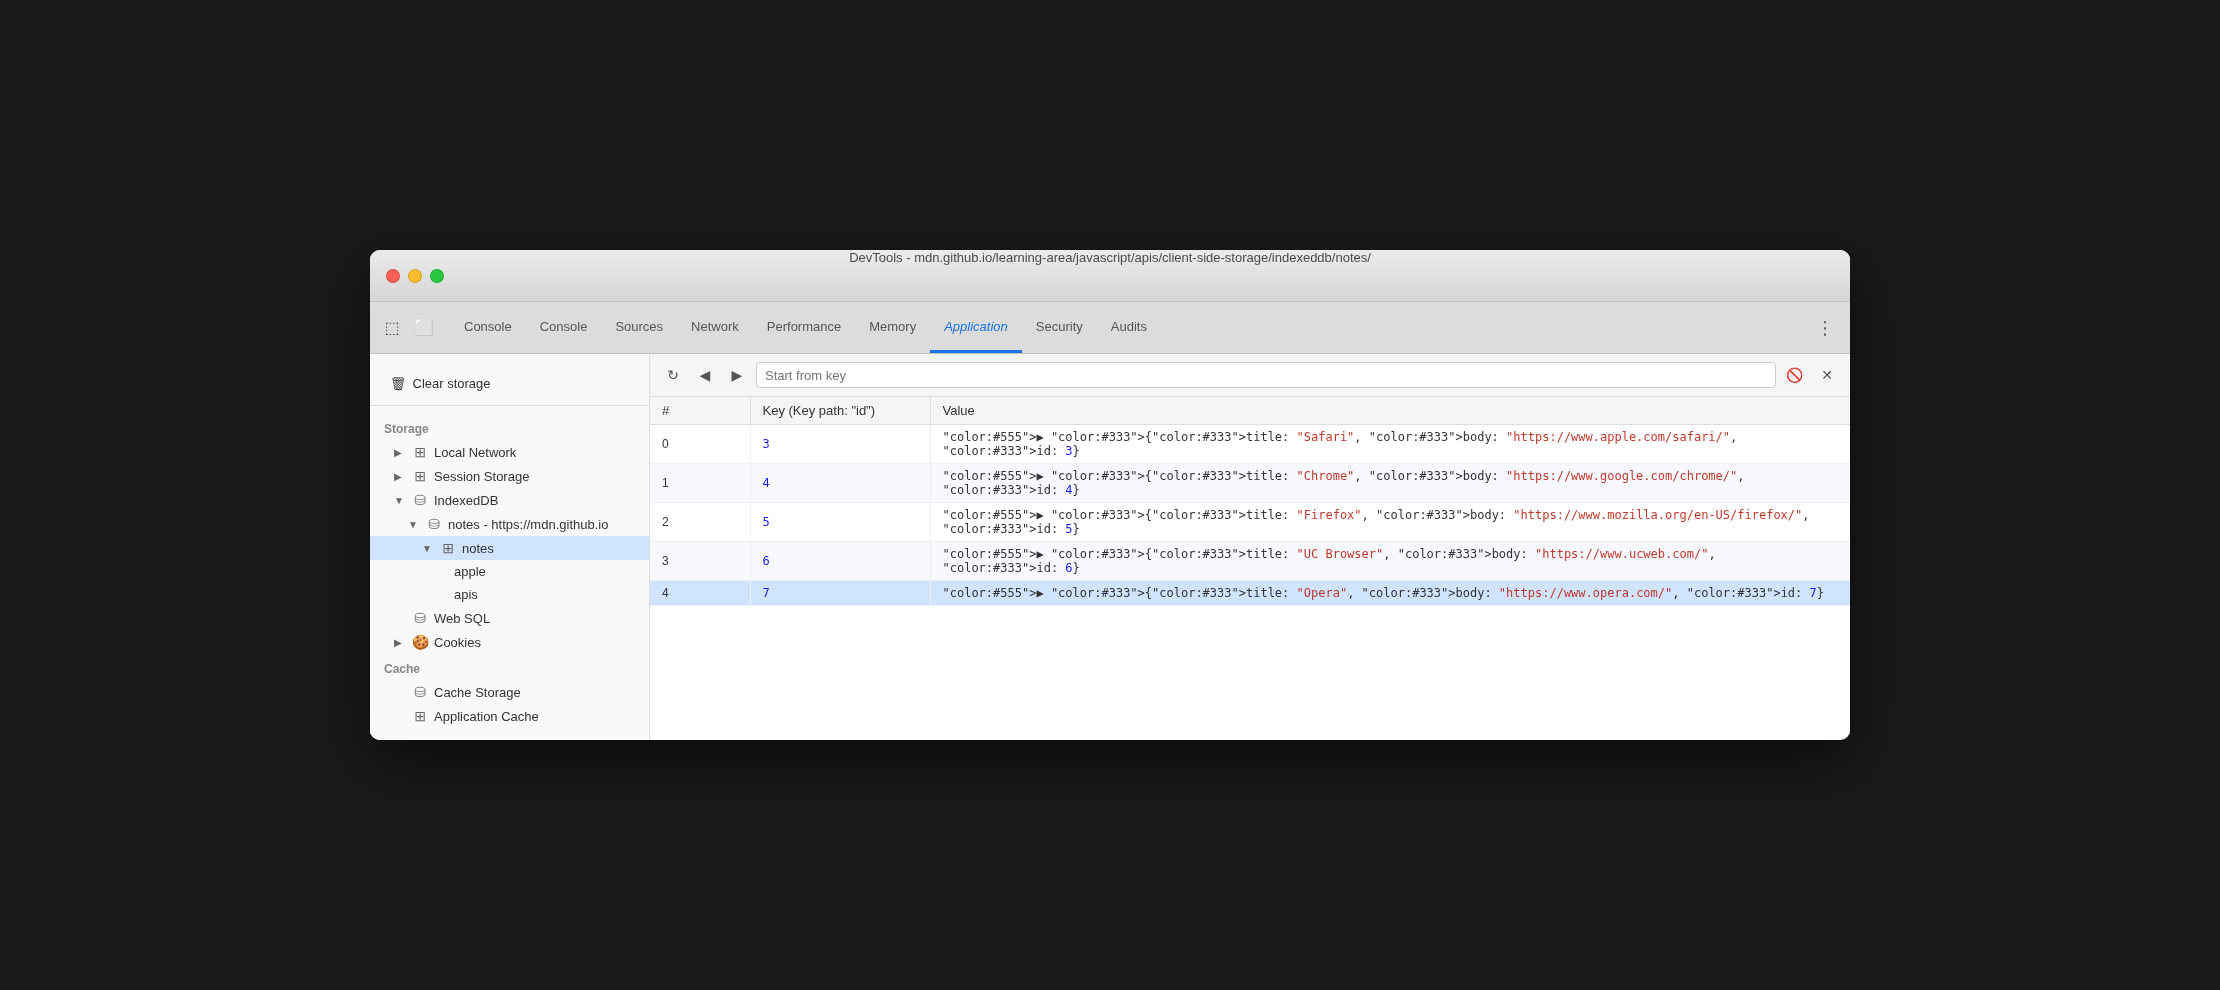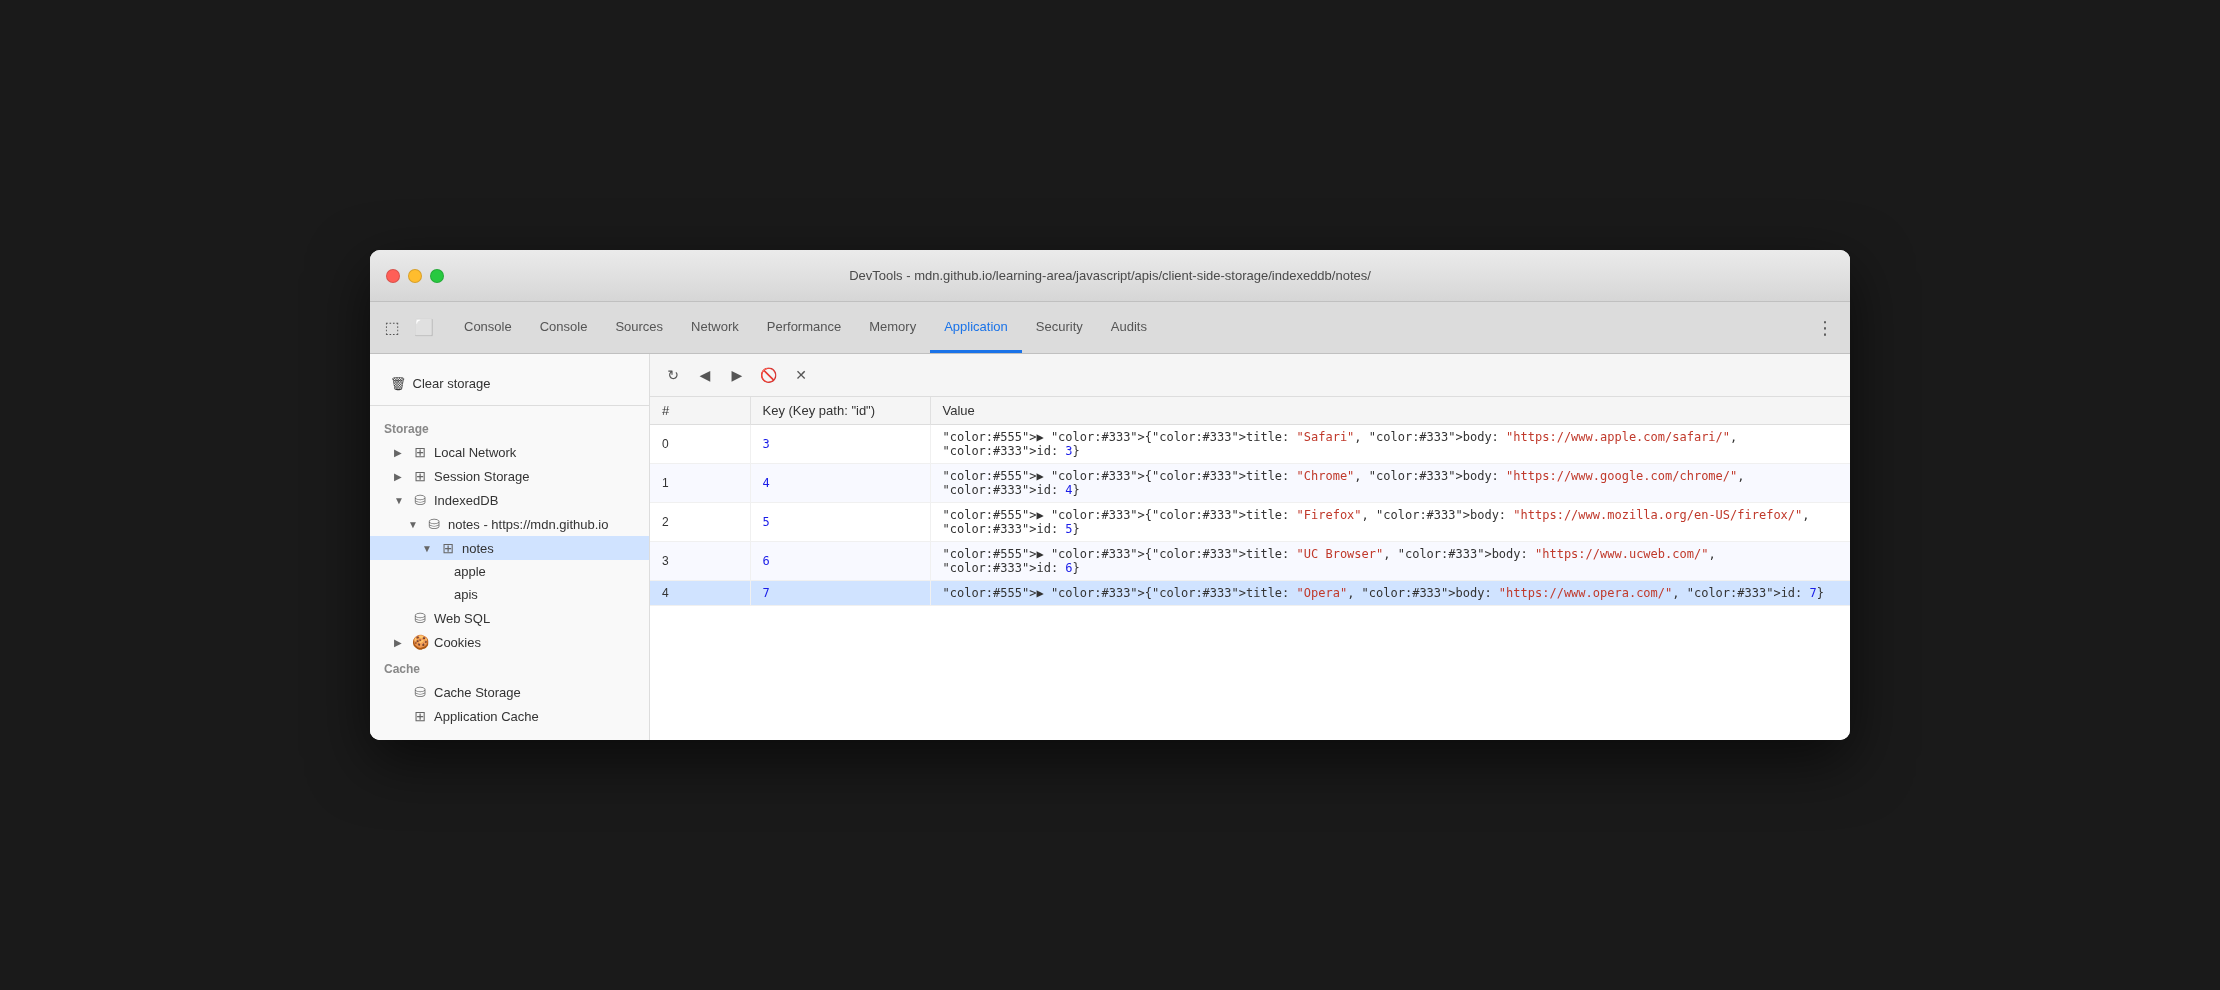--- a/index.html
+++ b/index.html
@@ -15,21 +15,20 @@
       width: 1480px;
       background: #f5f5f5;
       border-radius: 10px;
       box-shadow: 0 20px 60px rgba(0,0,0,0.6);
       overflow: hidden;
     }
     .titlebar {
       background: linear-gradient(to bottom, #ebebeb, #d6d6d6);
       height: 52px;
       display: flex;
-      align-items: center;
       padding: 0 16px;
       border-bottom: 1px solid #c0c0c0;
       position: relative;
     }
     .traffic-lights {
       display: flex;
       gap: 8px;
       align-items: center;
     }
     .traffic-light {
@@ -82,20 +81,21 @@
       padding: 0 14px;
       font-size: 13px;
       color: #555;
       cursor: pointer;
       border-bottom: 3px solid transparent;
       white-space: nowrap;
     }
     .tab.active {
       color: #1a73e8;
       border-bottom: 3px solid #1a73e8;
+      font-style: italic;
     }
     .tab-spacer { flex: 1; }
     .tab-more {
       display: flex;
       align-items: center;
       padding: 0 8px;
       color: #555;
       cursor: pointer;
       font-size: 18px;
     }
@@ -379,20 +379,21 @@
         <span>Application Cache</span>
       </div>
     </div>
 
     <div class="data-panel">
 
       <div class="data-toolbar">
         <button class="toolbar-btn">↻</button>
         <button class="toolbar-btn">◀</button>
         <button class="toolbar-btn">▶</button>
+        <input class="key-input" type="text" placeholder="Start from key" style="">
         <button class="toolbar-btn">🚫</button>
         <button class="toolbar-btn">✕</button>
       </div>
 
       <div class="table-container">
         <table>
           <thead>
             <tr>
               <th class="col-num">
                 <span>#</span>

